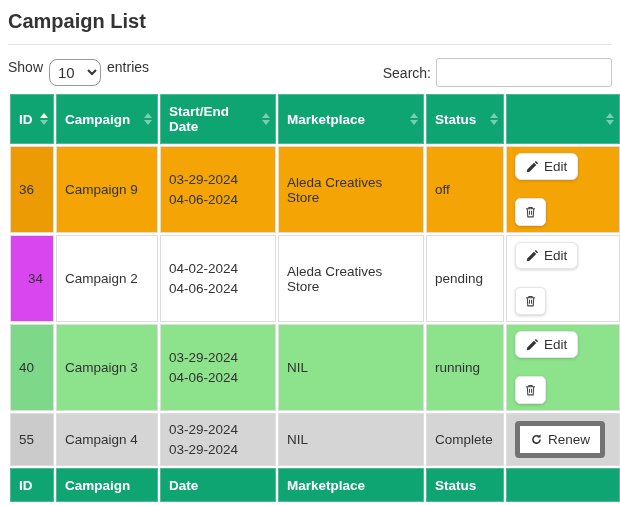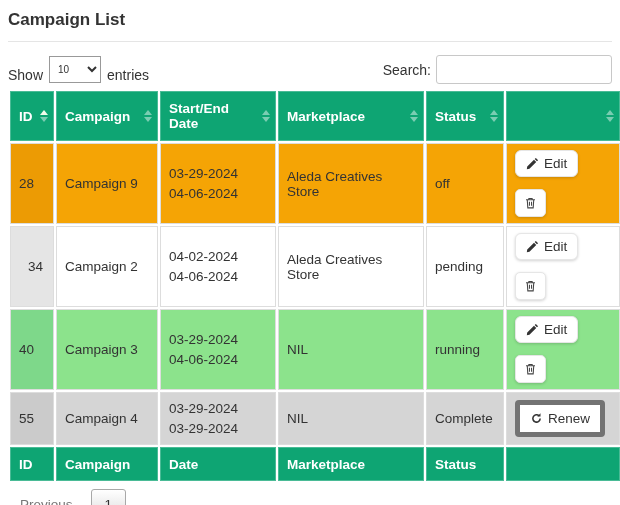--- a/index.html
+++ b/index.html
@@ -4,44 +4,44 @@
 <style>
   * { box-sizing: border-box; margin: 0; padding: 0; }
   html,body { width: 620px; height: 505px; background: #fff; }
   body {
     font-family: "Liberation Sans", "DejaVu Sans", sans-serif;
     color: #333;
     padding: 8px;
     font-size: 13.5px;
   }
   .page-title {
-    font-size: 17px;
+    font-size: 20px;
     font-weight: bold;
     color: #333;
     margin-top: 2px;
   }
   hr.divider {
     border: none;
     border-top: 1px solid #e5e5e5;
     margin: 11px 0 13px 0;
   }
   .controls {
     display: flex;
     justify-content: space-between;
     align-items: center;
     margin-bottom: 5px;
     font-size: 14px;
   }
-  .length-control { display: flex; align-items: flex-end; gap: 6px; }
+  .length-control { display: flex; align-items: flex-start; gap: 6px; }
   .length-control select {
     font-family: inherit;
-    font-size: 10px;
+    font-size: 15px;
     padding: 3px 4px;
     border: 1px solid #999;
-    border-radius: 0;
+    border-radius: 8px;
     background: #fff;
     color: #333;
     width: 52px;
     height: 27px;
   }
   .search-control { display: flex; align-items: center; gap: 5px; }
   .search-control input {
     font-family: inherit;
     font-size: 13px;
     width: 176px;
@@ -85,21 +85,21 @@
     display: flex;
     flex-direction: column;
     gap: 2px;
   }
   .sort i { display: block; width: 0; height: 0;
     border-left: 4px solid transparent; border-right: 4px solid transparent; }
   .sort .up   { border-bottom: 5px solid rgba(255,255,255,0.45); }
   .sort .down { border-top: 5px solid rgba(255,255,255,0.45); }
   th.sorted-asc .up { border-bottom-color: rgba(255,255,240,0.95); }
   .date-line { line-height: 1.45; }
-  .actions { display: flex; flex-direction: column; align-items: flex-start; gap: 12px; }
+  .actions { display: flex; flex-direction: column; align-items: flex-start; gap: 18px; }
   .btn {
     display: inline-flex;
     align-items: center;
     gap: 5px;
     background: #fff;
     border: 1px solid #e6e6e6;
     border-radius: 6px;
     padding: 5px 10px;
     font-family: inherit;
     font-size: 13.5px;
@@ -214,21 +214,21 @@
         <span></span>
         <span class="sort">
             <i class="up"></i>
             <i class="down"></i>
           </span>
       </th>
     </tr>
   </thead>
   <tbody>
     <tr class="tall" style="background-color: rgb(245, 164, 5);">
-      <td style="background-color: rgb(236, 155, 4);">28</td>
+      <td style="background-color: rgb(236, 155, 4);">36</td>
       <td>Campaign 9</td>
       <td>
         <div class="date-line">03-29-2024</div>
         <div class="date-line">04-06-2024</div>
       </td>
       <td>Aleda Creatives Store</td>
       <td>off</td>
       <td>
         <div class="actions">
           <button class="btn">
@@ -239,21 +239,21 @@
           </button>
           <button class="btn btn-icon-only">
             <svg class="ic" width="13" height="14" viewBox="0 0 16 16" fill="none" stroke="#444" stroke-width="1.3">
                 <path d="M2.5 4h11M6 4V2.5h4V4M4 4l.7 10h6.6L12 4M6.7 6.5v5M9.3 6.5v5"></path>
               </svg>
           </button>
         </div>
       </td>
     </tr>
     <tr class="tall" style="background-color: rgb(255, 255, 255);">
-      <td style="background-color: #e5e5e5; padding-left: 17px;">34</td>
+      <td style="background-color: #d946ef; padding-left: 17px;">34</td>
       <td>Campaign 2</td>
       <td>
         <div class="date-line">04-02-2024</div>
         <div class="date-line">04-06-2024</div>
       </td>
       <td>Aleda Creatives Store</td>
       <td>pending</td>
       <td>
         <div class="actions">
           <button class="btn">

